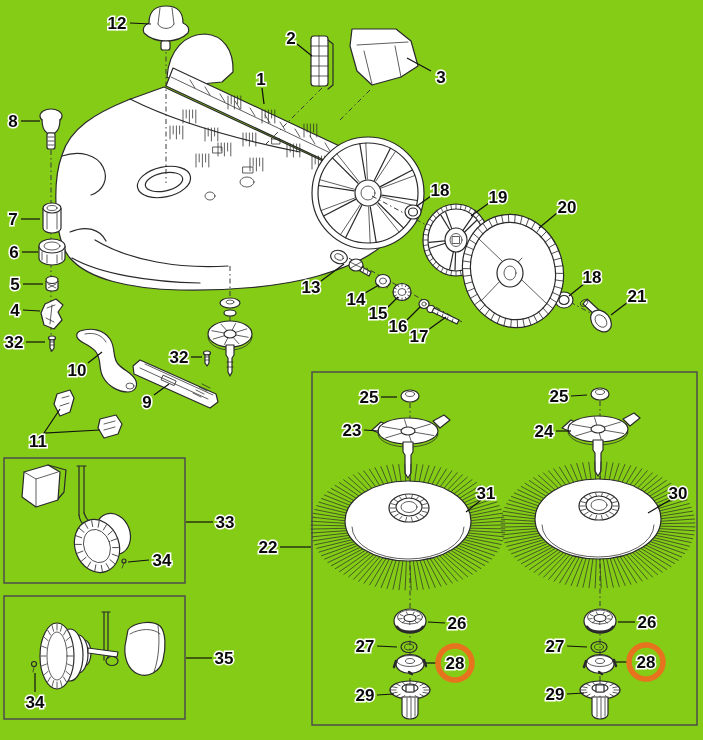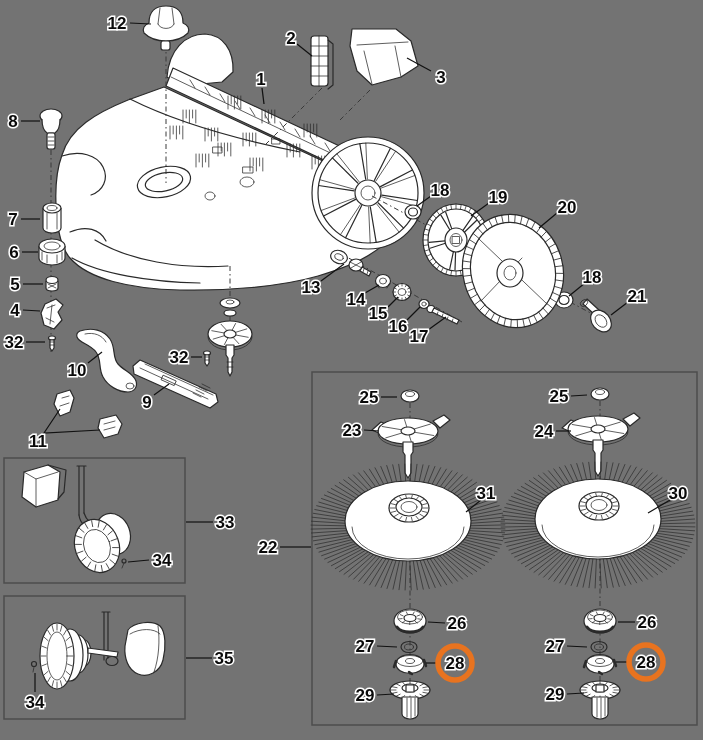--- a/index.html
+++ b/index.html
@@ -1,16 +1,16 @@
 <!DOCTYPE html>
 <html><head>
 <meta charset="utf-8">
 <style>
   html,body{margin:0;padding:0;background:#ffffff;}
-  .canvas{position:relative;width:703px;height:740px;background:#737373;overflow:hidden;}
+  .canvas{position:relative;width:703px;height:740px;background:#84cc16;overflow:hidden;}
   svg{display:block;}
   .ln{fill:none;stroke:#2a2a2a;stroke-width:1.2;stroke-linecap:round;stroke-linejoin:round;}
   .thin{stroke-width:0.75;}
   .w{fill:#ffffff;stroke:#2a2a2a;stroke-width:1.2;stroke-linejoin:round;}
   .dash{fill:none;stroke:#3a3a3a;stroke-width:1;stroke-dasharray:5 3 1.5 3;}
   .leader{fill:none;stroke:#111;stroke-width:1.2;}
   .box{fill:none;stroke:#4d4d4d;stroke-width:1.5;}
   .bristle{stroke-width:0.7;}
   .lbl{font-family:"Liberation Sans","DejaVu Sans",sans-serif;font-weight:bold;font-size:17px;
        fill:#0a0a0a;text-anchor:middle;paint-order:stroke;stroke:#ffffff;stroke-width:3px;}

